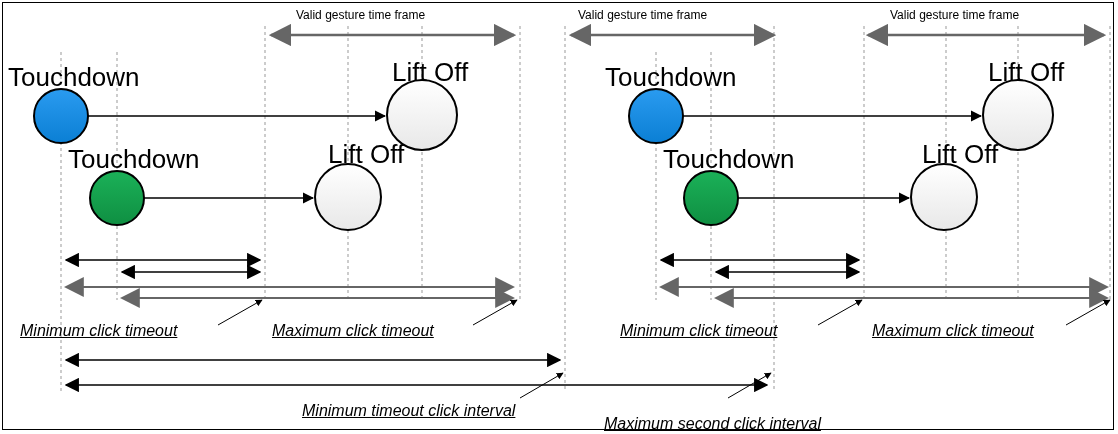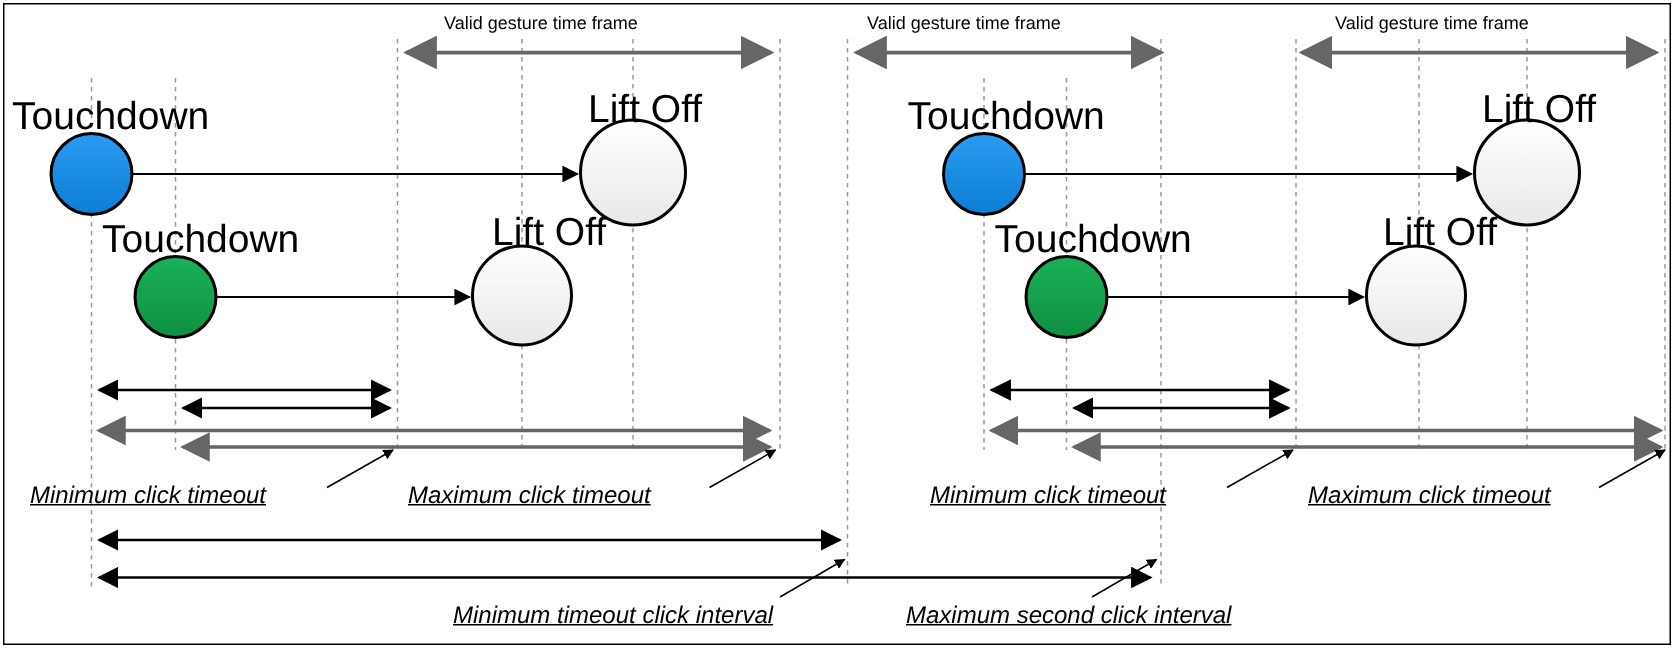--- a/index.html
+++ b/index.html
@@ -156,16 +156,16 @@
       <div class="txt node-label" style="left: 988px; top: 63px;">Lift Off</div>
       <div class="txt node-label" style="left: 922px; top: 145px;">Lift Off</div>
       <div class="txt header-label" style="left: 296px; top: 6px;">Valid gesture time frame</div>
       <div class="txt header-label" style="left: 578px; top: 6px;">Valid gesture time frame</div>
       <div class="txt header-label" style="left: 890px; top: 6px;">Valid gesture time frame</div>
       <div class="txt measure-label" style="left: 20px; top: 322px;">Minimum click timeout</div>
       <div class="txt measure-label" style="left: 272px; top: 322px;">Maximum click timeout</div>
       <div class="txt measure-label" style="left: 620px; top: 322px;">Minimum click timeout</div>
       <div class="txt measure-label" style="left: 872px; top: 322px;">Maximum click timeout</div>
       <div class="txt measure-label" style="left: 302px; top: 402px;">Minimum timeout click interval</div>
-      <div class="txt measure-label" style="left: 604px; top: 402px;">Maximum second click interval</div>
+      <div class="txt measure-label" style="left: 604px; top: 415px;">Maximum second click interval</div>
     </div>
 
 </div>
 
 </body></html>

